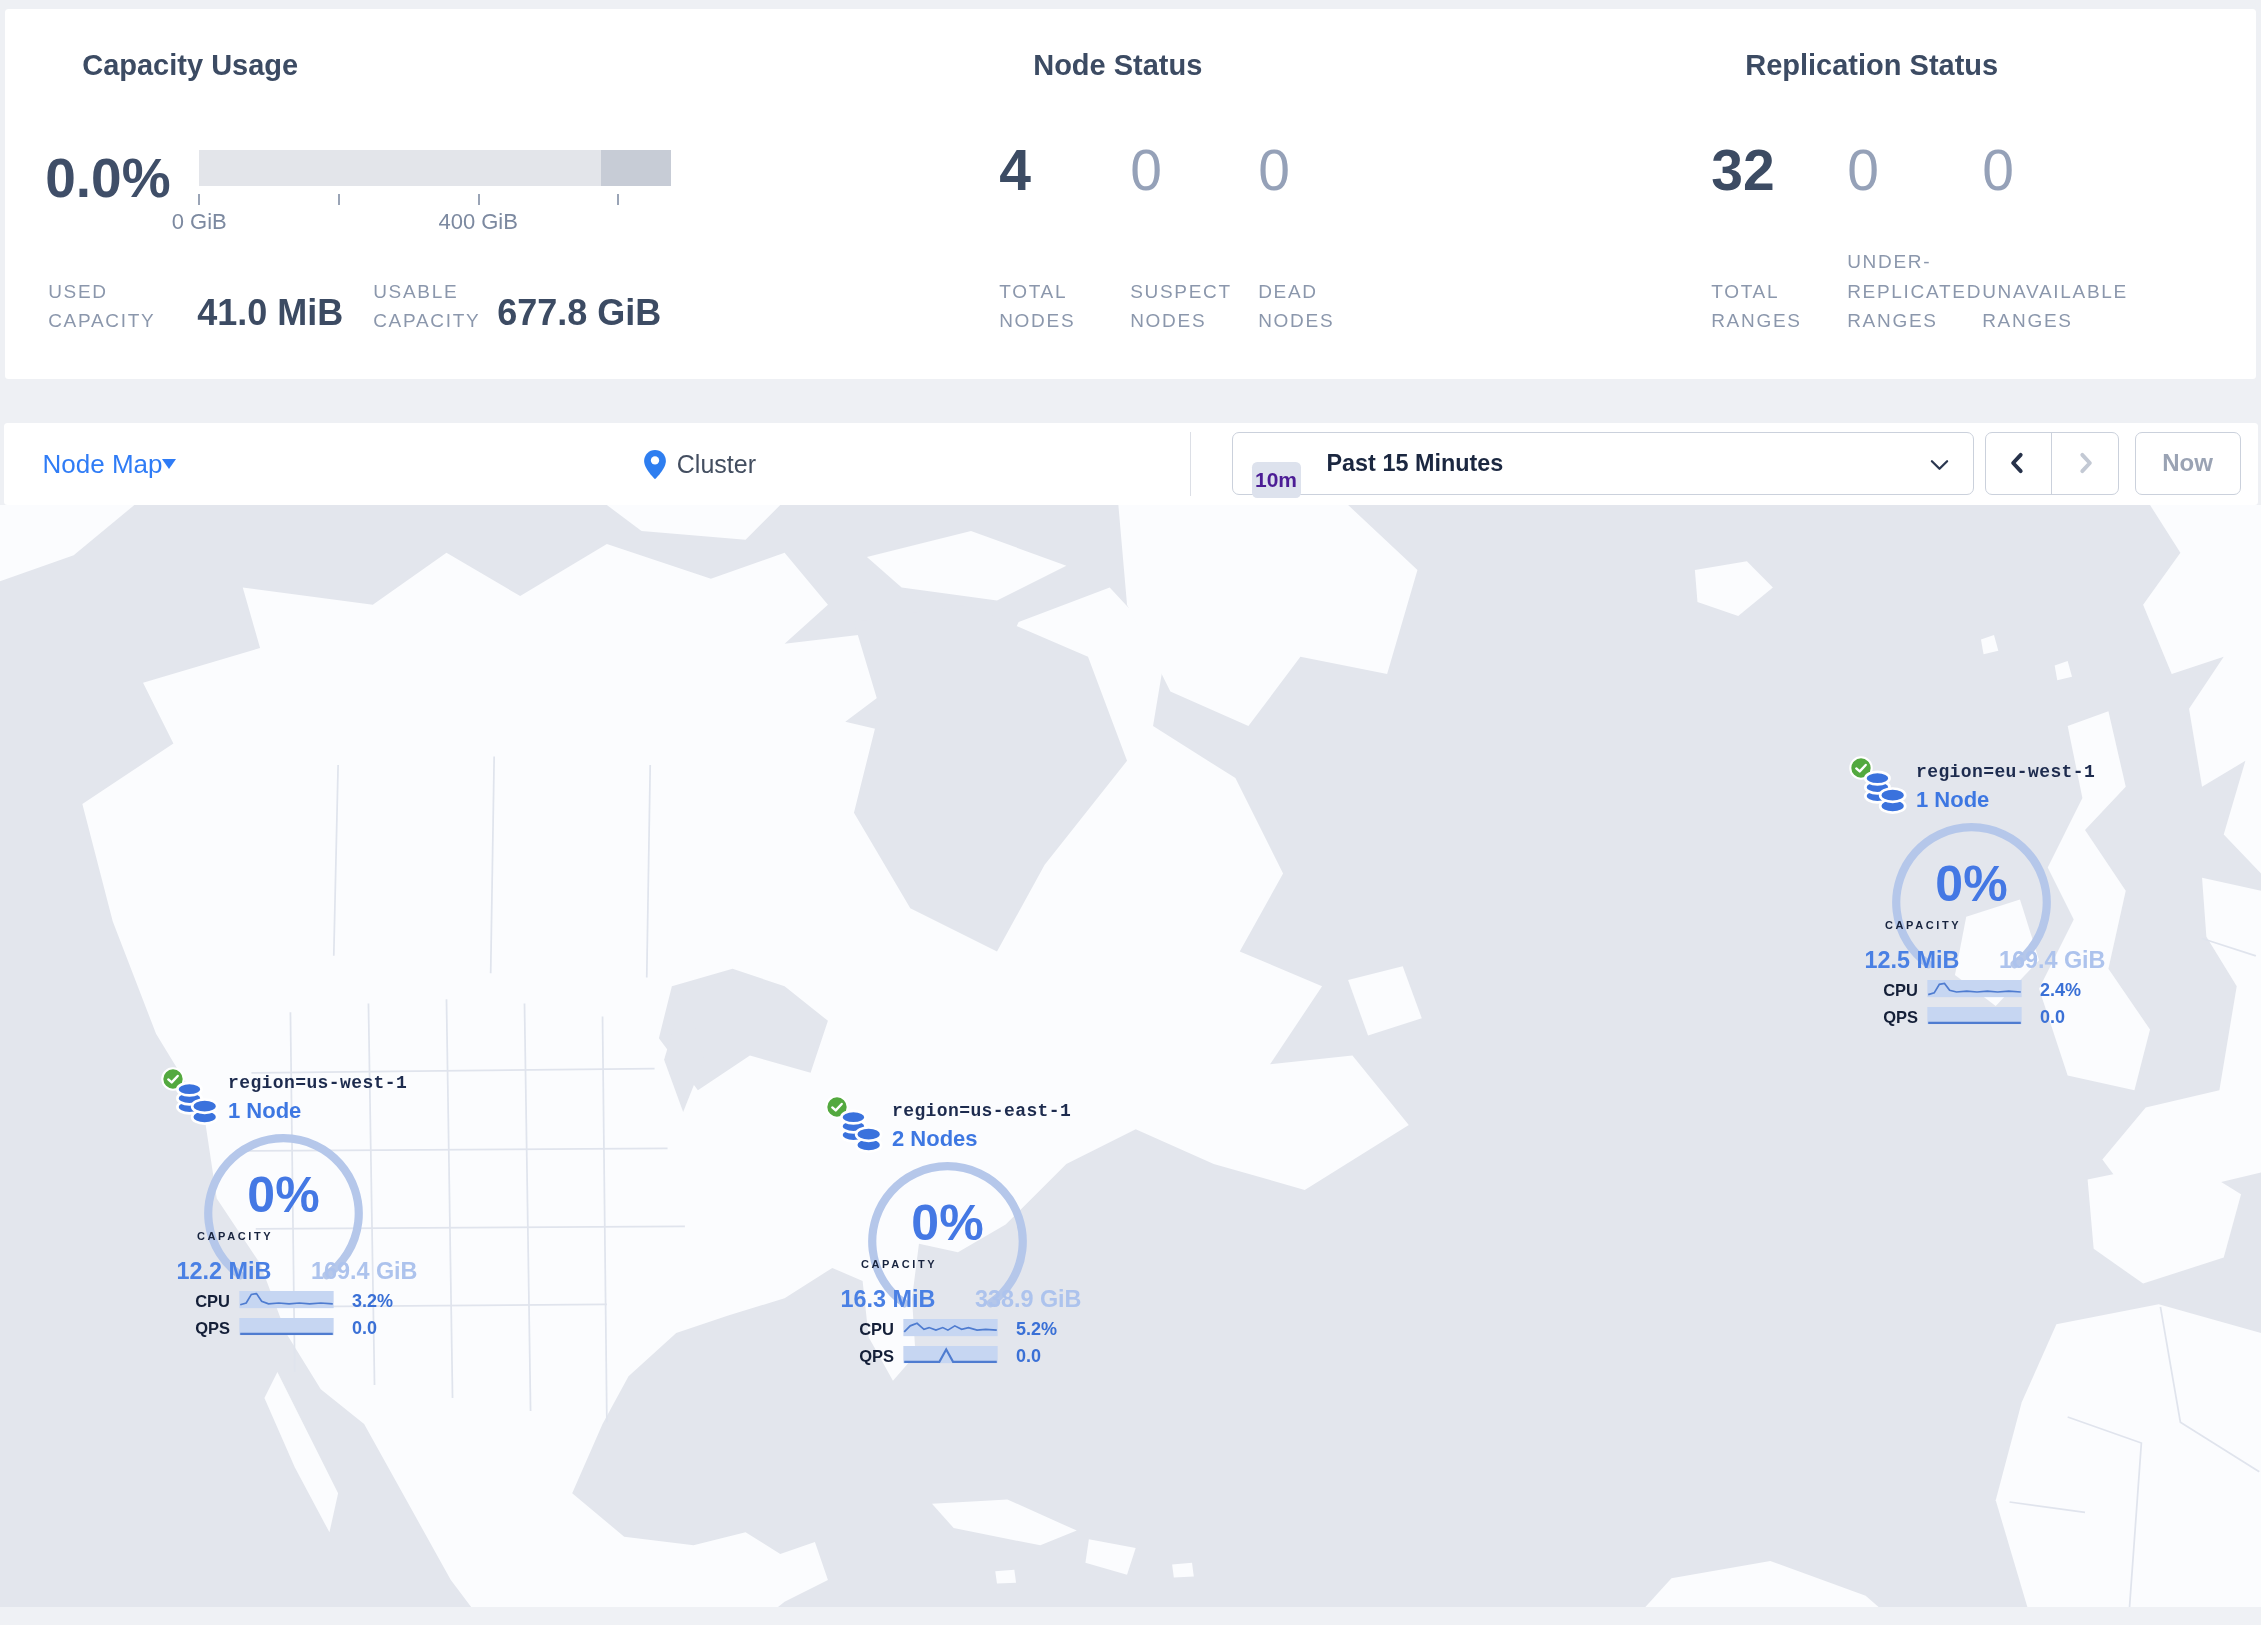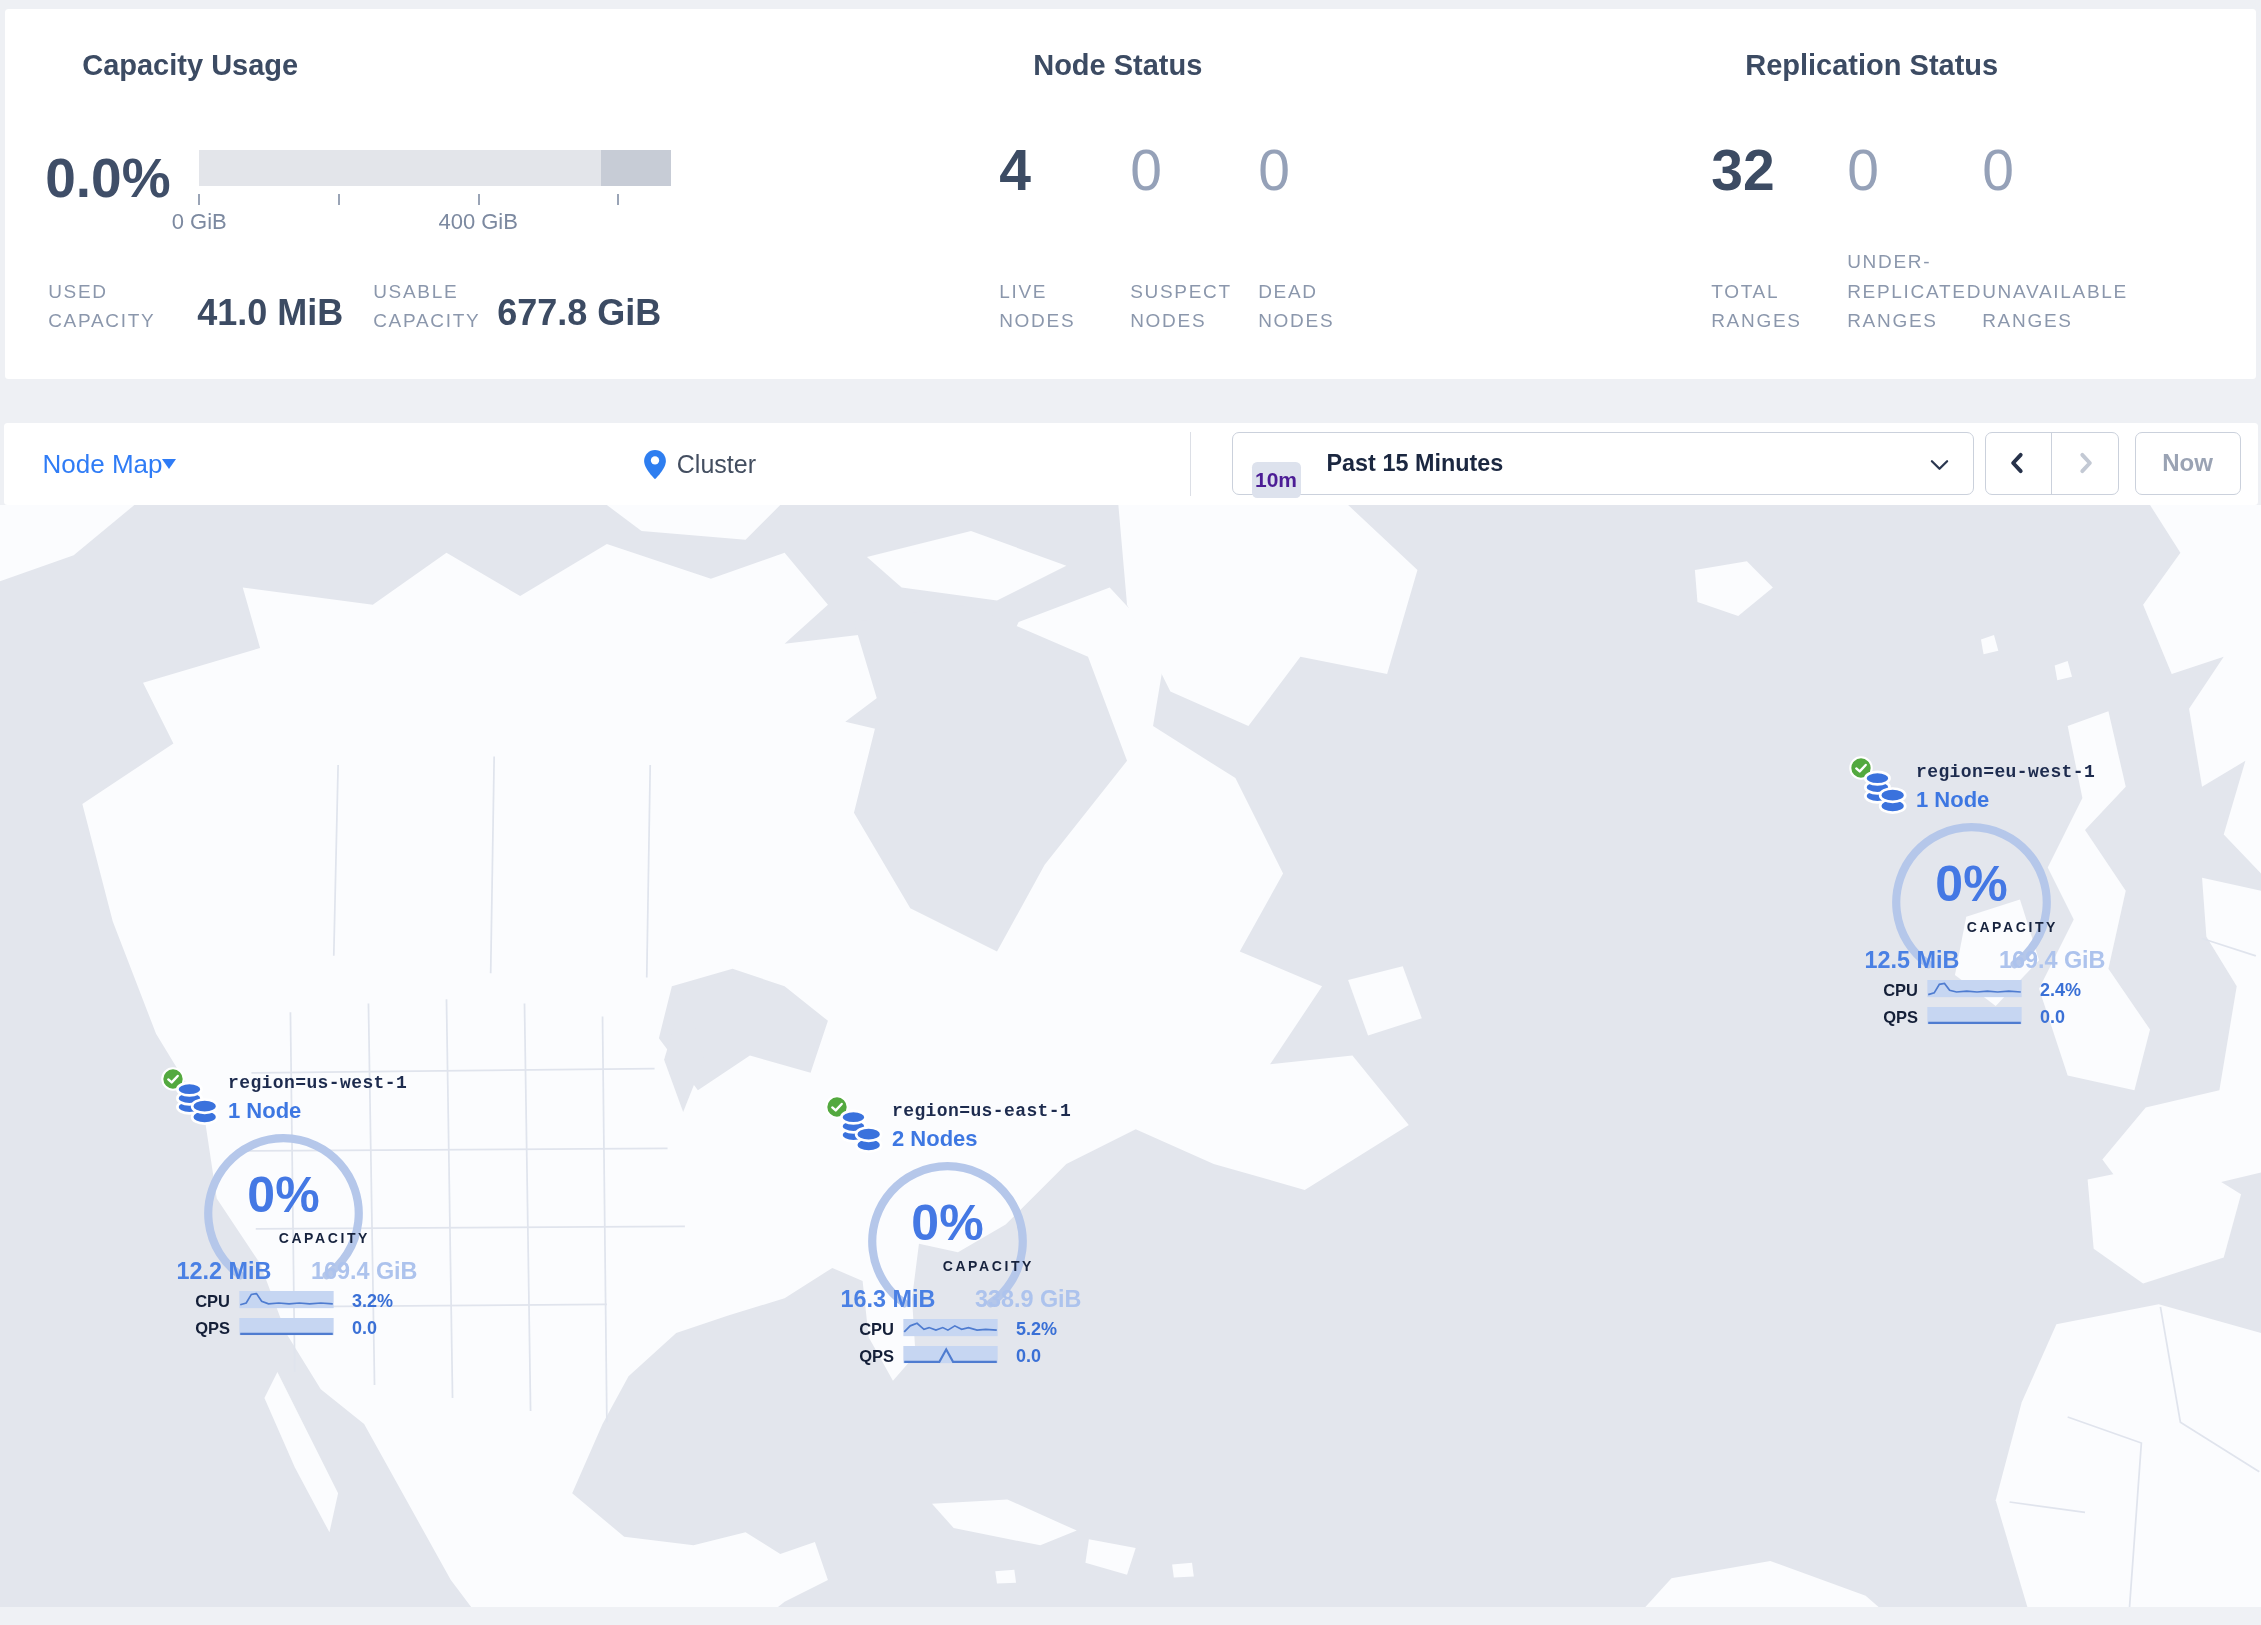--- a/index.html
+++ b/index.html
@@ -48,21 +48,21 @@
 
   
   .marker{position:absolute;width:286px;height:286px;cursor:pointer;}
   .mcheck{position:absolute;left:7px;top:0px;width:24px;height:24px;}
   .mdb{position:absolute;left:22px;top:14px;width:43px;height:45px;}
   .mname{position:absolute;left:74px;top:6px;font-family:Liberation Mono, monospace;font-size:18px;font-weight:700;color:#1d2b4e;letter-spacing:0.4px;white-space:nowrap;}
   .mnodes{position:absolute;left:74px;top:31px;font-size:22px;font-weight:700;color:#3d77e2;}
   .gauge{position:absolute;left:43px;top:66px;width:173px;height:154px;}
   .gauge svg{position:absolute;left:0;top:0;}
   .mpct{position:absolute;left:0;right:0;top:33px;text-align:center;font-size:50px;font-weight:700;color:#4478e4;}
-  .mcap{position:absolute;left:0;right:0;top:97px;text-align:right;font-size:14px;font-weight:700;letter-spacing:2.6px;color:#17233e;}
+  .mcap{position:absolute;left:0;right:0;top:97px;text-align:left;font-size:11px;font-weight:700;letter-spacing:2.6px;color:#17233e;}
   .mvals{position:absolute;left:22.5px;right:22.5px;top:191px;display:flex;justify-content:space-between;font-size:23.4px;font-weight:600;}
   .mvals .used{color:#4a80e4;} .mvals .total{color:#adc3ed;}
   .mrow{position:absolute;left:26px;width:243px;height:21px;}
   .mrow.cpu{top:224px;} .mrow.qps{top:251px;}
   .rlabel{position:absolute;left:0;width:50px;text-align:right;font-size:16.5px;font-weight:700;color:#141f38;top:0.9px;}
   .spark{position:absolute;left:59px;top:0;width:95px;height:18px;}
   .rval{position:absolute;left:172px;top:0;font-size:18px;font-weight:700;color:#3a70d6;}
 </style>
 </head>
 <body>
@@ -82,21 +82,21 @@
   <div class="tick-label" style="left:421px">400 GiB</div>
   <div class="stat-label" style="left:43px;width:130px">USED CAPACITY</div>
   <div class="stat-value" style="left:192px">41.0 MiB</div>
   <div class="stat-label" style="left:368px;width:139px">USABLE CAPACITY</div>
   <div class="stat-value" style="left:492px">677.8 GiB</div>
 
   <div class="panel-title t-node">Node Status</div>
   <div class="big-num" style="left:994px">4</div>
   <div class="big-num dim" style="left:1125px">0</div>
   <div class="big-num dim" style="left:1253px">0</div>
-  <div class="stat-label" style="left:994px;width:104px">LIVE NODES</div>
+  <div class="stat-label" style="left:994px;width:104px">TOTAL NODES</div>
   <div class="stat-label" style="left:1125px;width:117px">SUSPECT NODES</div>
   <div class="stat-label" style="left:1253px;width:104px">DEAD NODES</div>
 
   <div class="panel-title t-rep">Replication Status</div>
   <div class="big-num" style="left:1706px">32</div>
   <div class="big-num dim" style="left:1842px">0</div>
   <div class="big-num dim" style="left:1977px">0</div>
   <div class="stat-label" style="left:1706px;width:113px">TOTAL RANGES</div>
   <div class="stat-label" style="left:1842px;width:152px">UNDER-REPLICATED RANGES</div>
   <div class="stat-label" style="left:1977px;width:160px">UNAVAILABLE RANGES</div>

